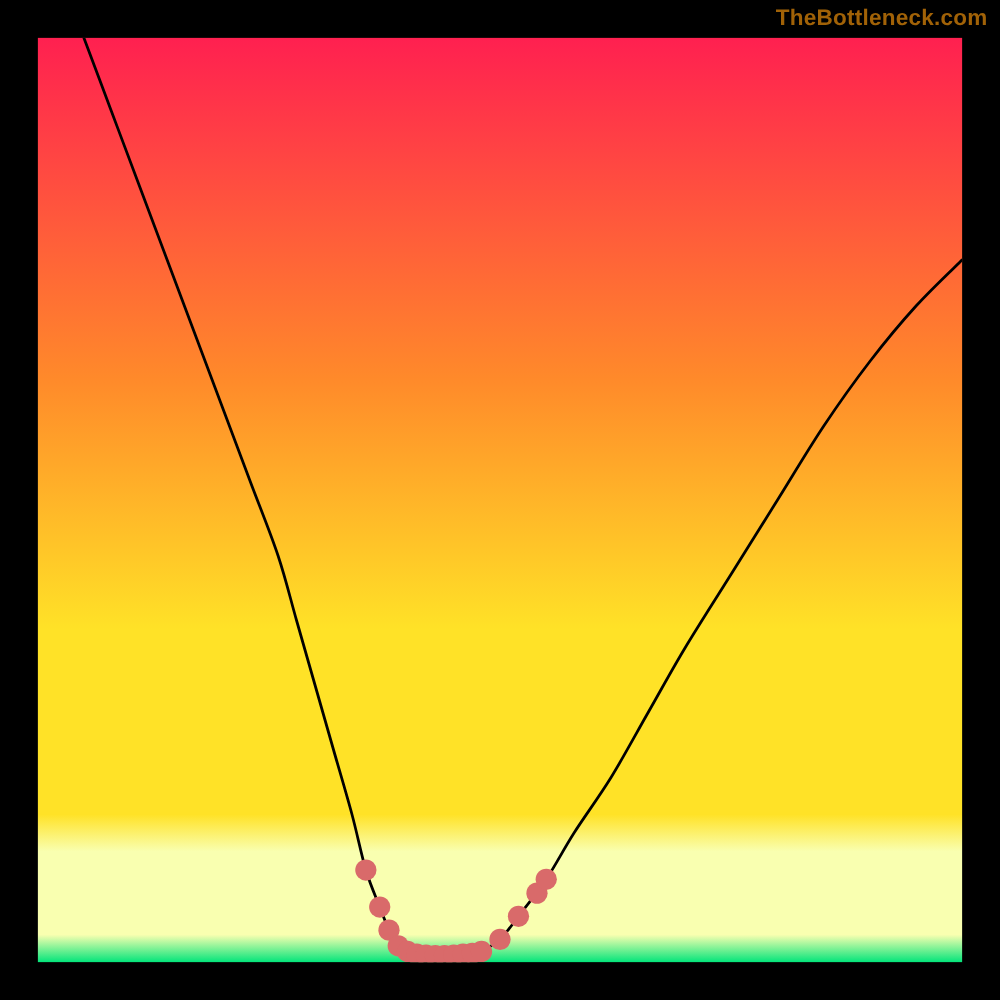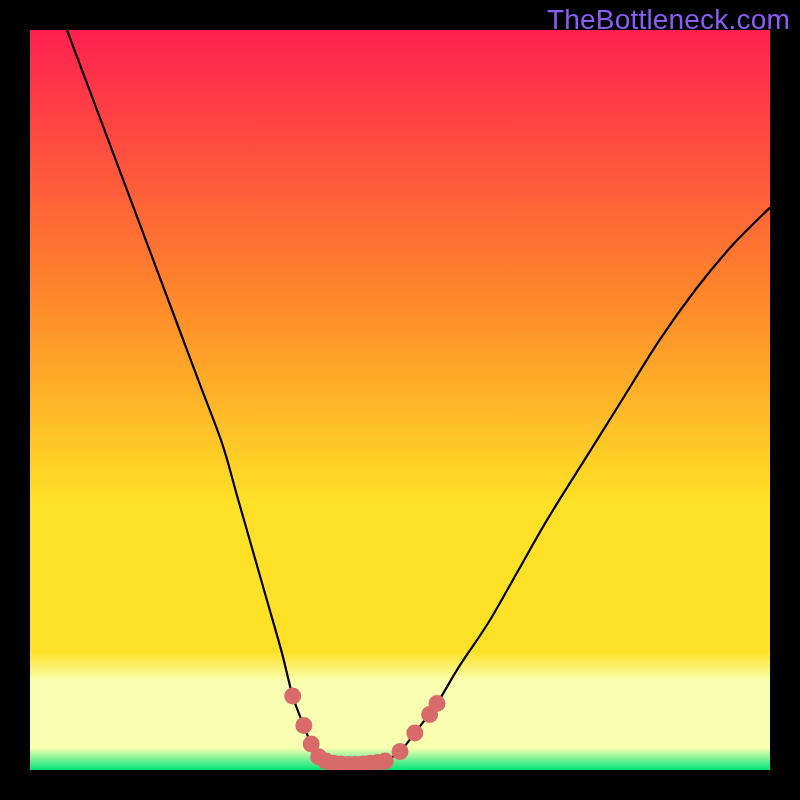--- a/index.html
+++ b/index.html
@@ -16,23 +16,23 @@
     left: 0;
     top: 0;
     width: 800px;
     height: 800px;
     background: #000;
   }
   .watermark {
     position: absolute;
     top: 4px;
     right: 10px;
-    color: #8b5cf6;
-    font-size: 28px;
-    font-weight: 400;
+    color: #a16207;
+    font-size: 18px;
+    font-weight: 700;
     letter-spacing: 0.2px;
     z-index: 50;
   }
   .plot {
     position: absolute;
     left: 30px;
     top: 30px;
     width: 740px;
     height: 740px;
     overflow: hidden;

